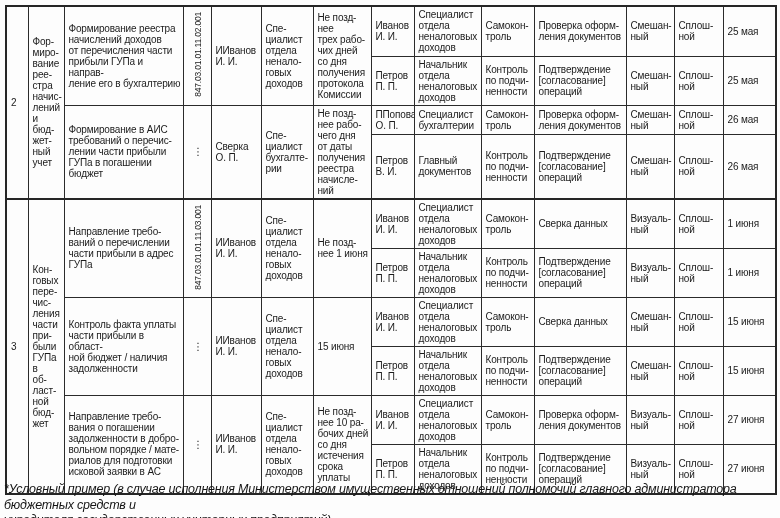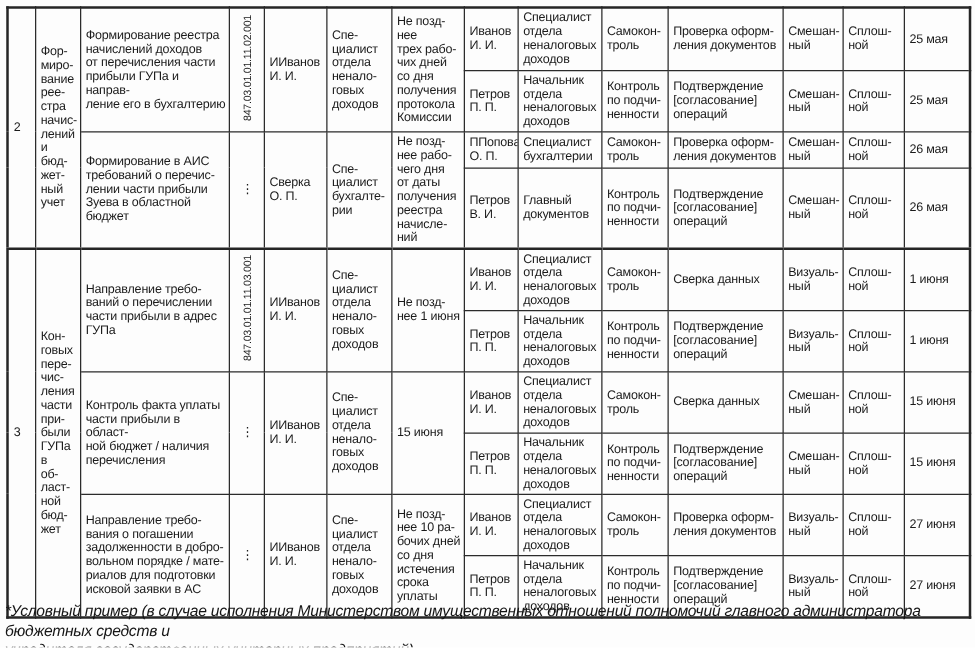--- a/index.html
+++ b/index.html
@@ -150,21 +150,21 @@
 ный</td>
         <td>Сплош-
 ной</td>
         <td>25 мая</td>
       </tr>
 
       <tr style="height:26px">
         <td rowspan="2">Формирование в АИС
 требований о перечис-
 лении части прибыли
-Зуева в областной
+ГУПа в погашении
 бюджет</td>
         <td class="dots" rowspan="2">⋮</td>
         <td rowspan="2">Сверка
 О. П.</td>
         <td rowspan="2">Спе-
 циалист
 бухгалте-
 рии</td>
         <td rowspan="2">Не позд-
 нее рабо-
@@ -271,21 +271,21 @@
 ный</td>
         <td>Сплош-
 ной</td>
         <td>1 июня</td>
       </tr>
 
       <tr style="height:45px">
         <td rowspan="2">Контроль факта уплаты
 части прибыли в област-
 ной бюджет / наличия
-перечисления</td>
+задолженности</td>
         <td class="dots" rowspan="2">⋮</td>
         <td rowspan="2">ИИванов
 И. И.</td>
         <td rowspan="2">Спе-
 циалист
 отдела
 ненало-
 говых
 доходов</td>
         <td rowspan="2">15 июня</td>

